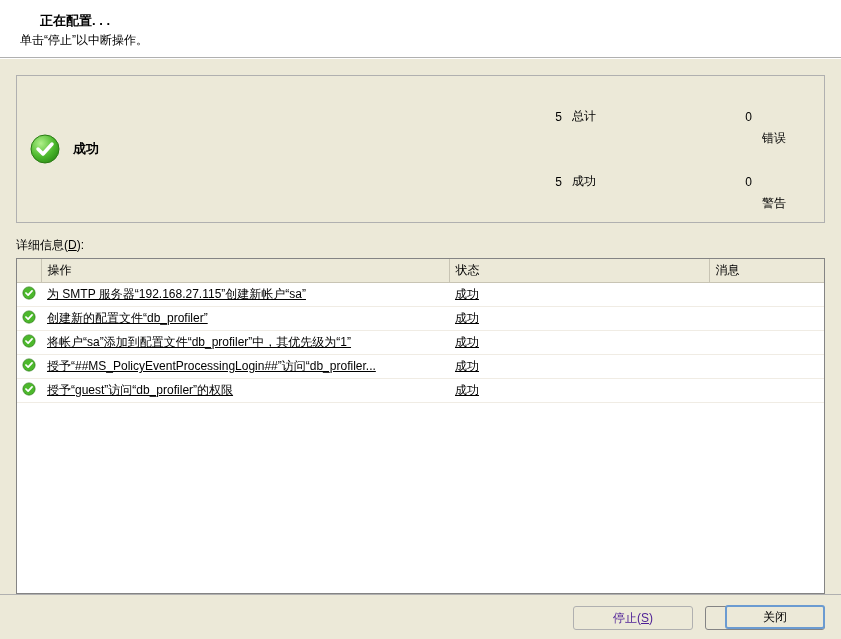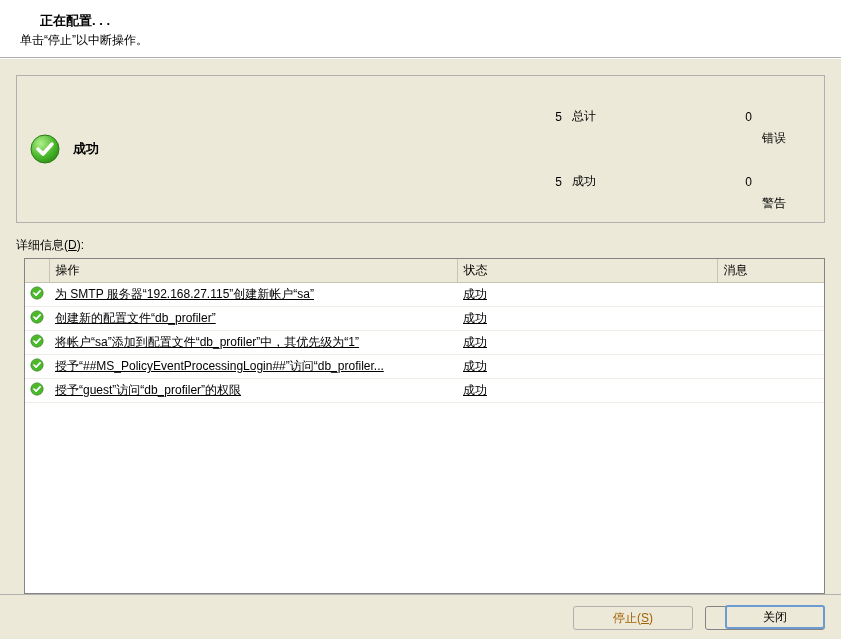--- a/index.html
+++ b/index.html
@@ -87,21 +87,20 @@
       margin-bottom: 4px;
     }
     .underline {
       text-decoration: underline;
     }
     .details-table {
       border: 1px solid #848484;
       background: #ffffff;
       height: 336px;
       overflow: auto;
-      margin-left: 8px;
     }
     table {
       border-collapse: collapse;
       width: 100%;
       table-layout: fixed;
     }
     thead th {
       background: #ece9d8;
       border: 1px solid #c8c4b4;
       border-top: none;
@@ -157,21 +156,21 @@
       border-radius: 3px;
       font-family: inherit;
       font-size: 12px;
       cursor: pointer;
       display: flex;
       align-items: center;
       justify-content: center;
       position: relative;
     }
     .btn:disabled, .btn.disabled {
-      color: #a16207;
+      color: #4c1d95;
       border-color: #b0b0b0;
       cursor: default;
     }
     .btn .arrow {
       margin-left: 8px;
       font-size: 10px;
     }
     .underline-letter {
       text-decoration: underline;
     }

